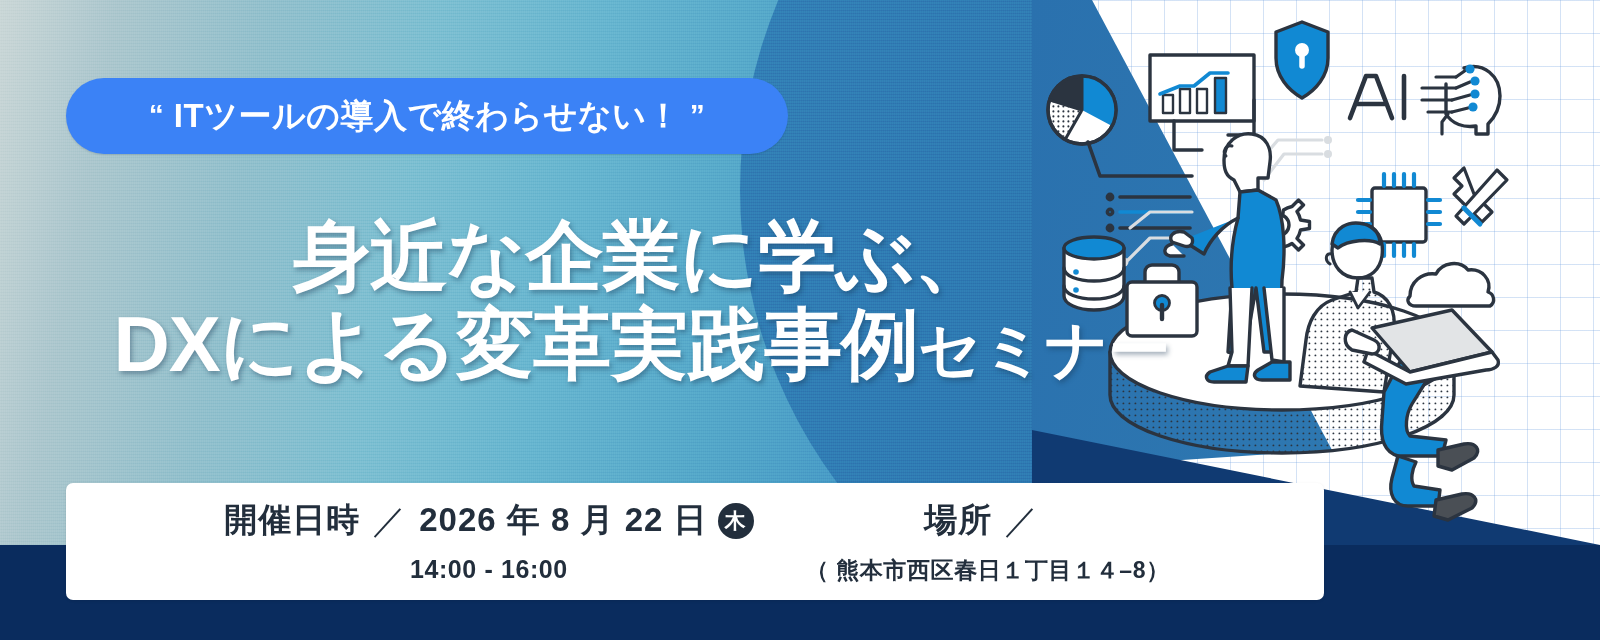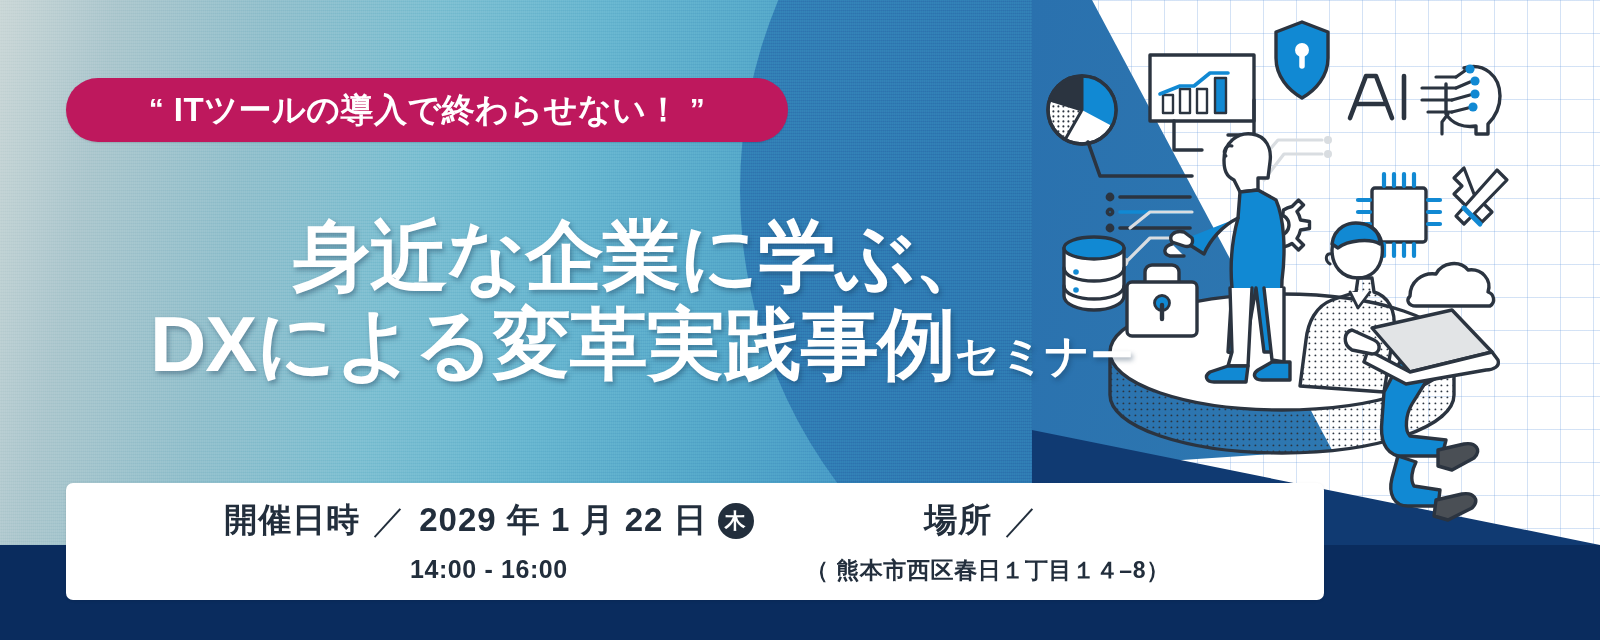--- a/index.html
+++ b/index.html
@@ -75,22 +75,22 @@
 
   
   .navy-bar{
     position:absolute; left:0; bottom:0; width:1600px; height:95px;
     background:#0a2c5e;
   }
 
   
   .badge-pill{
     position:absolute; left:66px; top:78px;
-    width:722px; height:64px;
-    background:#be185d;
+    width:722px; height:76px;
+    background:#3b82f6;
     border-radius:38px;
     display:flex; align-items:center; justify-content:center;
     box-shadow:0 1px 2px rgba(0,0,0,.12);
   }
   .badge-text{
     color:#ffffff;
     font-size:33px;
     font-weight:700;
     letter-spacing:.5px;
     white-space:nowrap;
@@ -107,21 +107,21 @@
     color:#ffffff;
     font-weight:700;
     font-size:78px;
     line-height:1.13;
     letter-spacing:-1px;
     white-space:nowrap;
     text-shadow:2px 3px 5px rgba(20,50,80,.38);
     font-family:"Liberation Sans","DejaVu Sans",sans-serif;
     text-align:center;
   }
-  .title-line .tail{ font-size:44px; letter-spacing:0px; }
+  .title-line .tail{ font-size:62px; letter-spacing:0px; }
 
   
   .info-box{
     position:absolute; left:66px; top:483px;
     width:1258px; height:117px;
     background:#ffffff;
     border-radius:7px;
     display:flex; align-items:center; justify-content:center;
     box-shadow:0 1px 3px rgba(0,0,0,.10);
   }
@@ -352,21 +352,21 @@
     </div>
   </div>
 
   <div class="info-box">
     <div class="info-inner">
 
       <div class="info-col">
         <div class="info-row">
           <span class="info-label">開催日時</span>
           <span class="info-slash">／</span>
-          <span class="info-value">2029 年 1 月 22 日</span>
+          <span class="info-value">2026 年 8 月 22 日</span>
           <span class="dow-badge">木</span>
         </div>
         <div class="info-sub">14:00 - 16:00</div>
       </div>
 
       <div class="info-col">
         <div class="info-row">
           <span class="info-label">場所</span>
           <span class="info-slash">／</span>
         </div>

